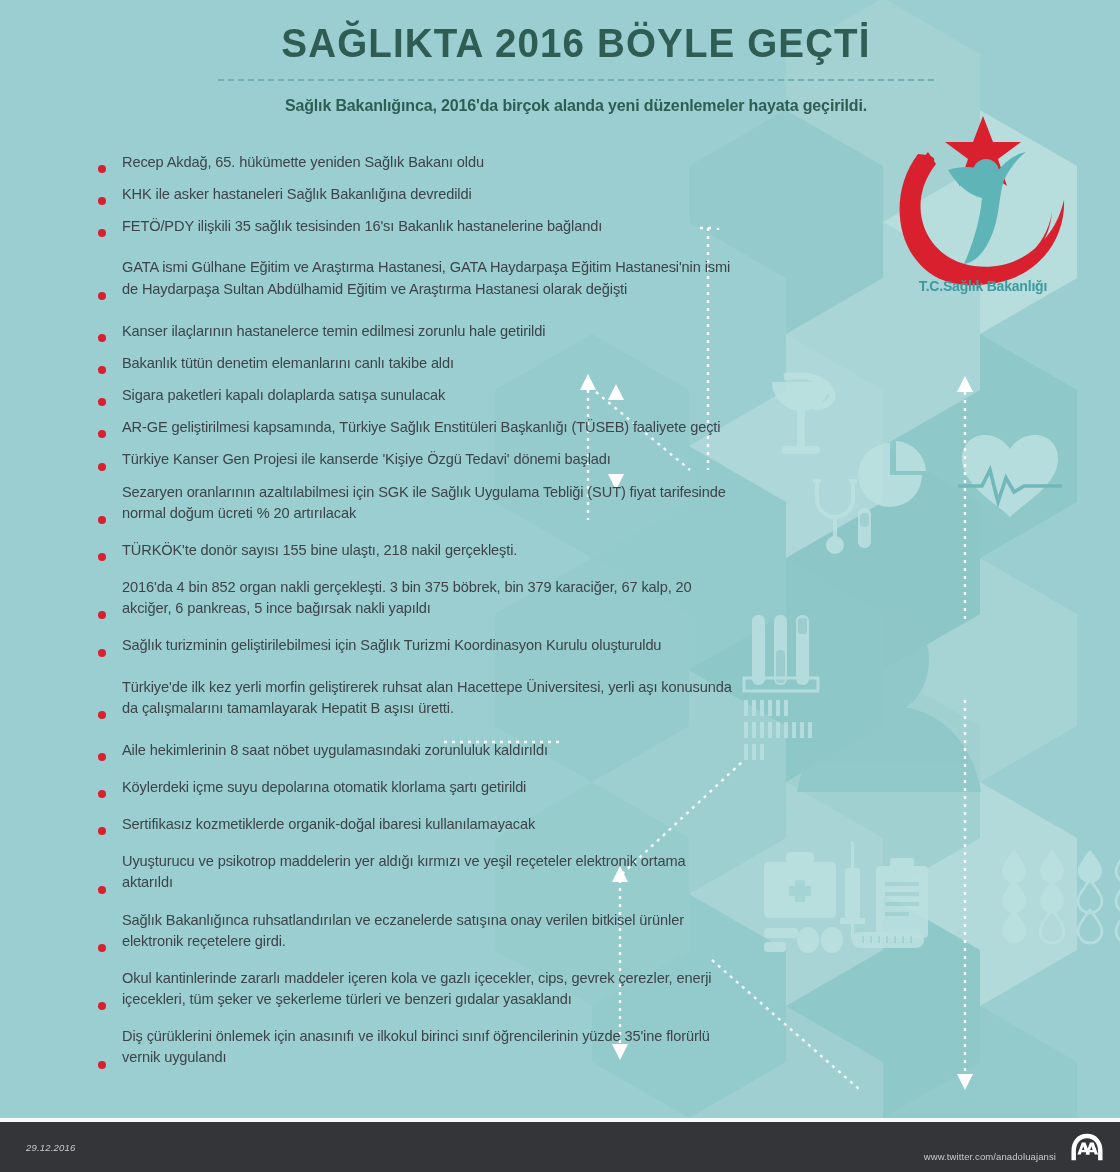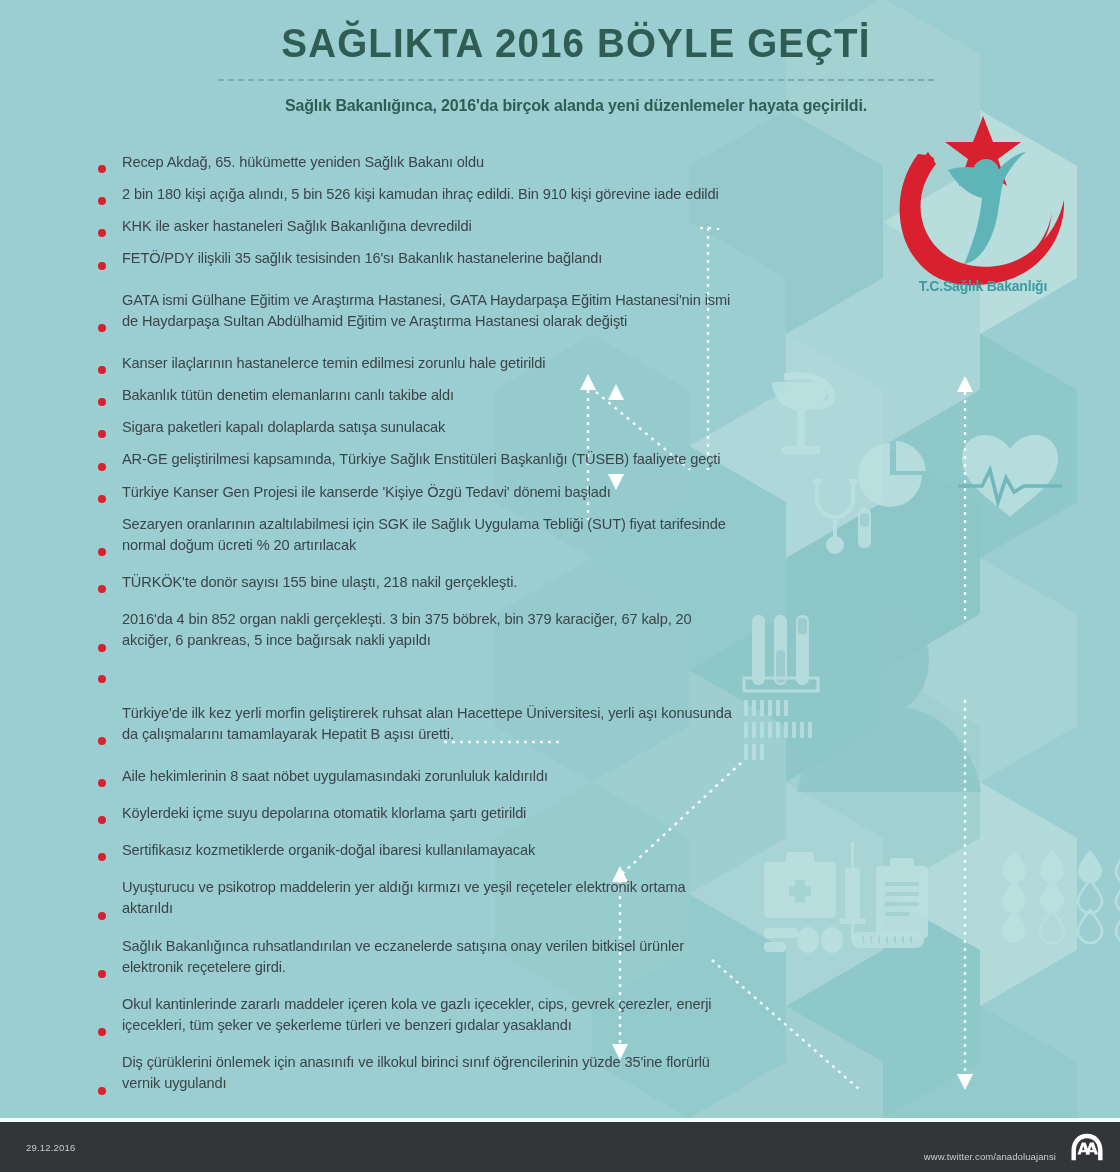--- a/index.html
+++ b/index.html
@@ -108,20 +108,21 @@
     z-index: 20;
     display: flex;
     align-items: center;
   }
   .footer-date {
     position: absolute;
     left: 26px;
     font-size: 9.5px;
     color: #C9CBCC;
     letter-spacing: 0.2px;
+    font-style: italic;
   }
   .footer-right {
     position: absolute;
     right: 16px;
     display: flex;
     align-items: flex-end;
     gap: 14px;
   }
   .footer-url {
     font-size: 9.5px;
@@ -375,24 +376,20 @@
     <div class="subtitle">Sağlık Bakanlığınca, 2016'da birçok alanda yeni düzenlemeler hayata geçirildi.</div>
   </div>
 
   <div class="bullet-list">
     <div class="bullet-item">
       <span class="bullet-dot"></span>
       <span class="bullet-text">Recep Akdağ, 65. hükümette yeniden Sağlık Bakanı oldu</span>
     </div>
     <div class="bullet-item">
       <span class="bullet-dot"></span>
-      <span class="bullet-text">2 bin 180 kişi açığa alındı, 5 bin 526 kişi kamudan ihraç edildi. Bin 910 kişi görevine iade edildi</span>
-    </div>
-    <div class="bullet-item">
-      <span class="bullet-dot"></span>
       <span class="bullet-text">KHK ile asker hastaneleri Sağlık Bakanlığına devredildi</span>
     </div>
     <div class="bullet-item">
       <span class="bullet-dot"></span>
       <span class="bullet-text">FETÖ/PDY ilişkili 35 sağlık tesisinden 16'sı Bakanlık hastanelerine bağlandı</span>
     </div>
     <div class="bullet-item gap-lg">
       <span class="bullet-dot"></span>
       <span class="bullet-text">GATA ismi Gülhane Eğitim ve Araştırma Hastanesi, GATA Haydarpaşa Eğitim Hastanesi'nin ismi de Haydarpaşa Sultan Abdülhamid Eğitim ve Araştırma Hastanesi olarak değişti</span>
     </div>
@@ -423,20 +420,21 @@
     <div class="bullet-item gap-md">
       <span class="bullet-dot"></span>
       <span class="bullet-text">TÜRKÖK'te donör sayısı 155 bine ulaştı, 218 nakil gerçekleşti.</span>
     </div>
     <div class="bullet-item gap-md">
       <span class="bullet-dot"></span>
       <span class="bullet-text">2016'da 4 bin 852 organ nakli gerçekleşti. 3 bin 375 böbrek, bin 379 karaciğer, 67 kalp, 20 akciğer, 6 pankreas, 5 ince bağırsak nakli yapıldı</span>
     </div>
     <div class="bullet-item gap-md">
       <span class="bullet-dot"></span>
+      <span class="bullet-text">Sağlık turizminin geliştirilebilmesi için Sağlık Turizmi Koordinasyon Kurulu oluşturuldu</span>
     </div>
     <div class="bullet-item gap-lg dot-mid">
       <span class="bullet-dot"></span>
       <span class="bullet-text">Türkiye'de ilk kez yerli morfin geliştirerek ruhsat alan Hacettepe Üniversitesi, yerli aşı konusunda da çalışmalarını tamamlayarak Hepatit B aşısı üretti.</span>
     </div>
     <div class="bullet-item gap-md">
       <span class="bullet-dot"></span>
       <span class="bullet-text">Aile hekimlerinin 8 saat nöbet uygulamasındaki zorunluluk kaldırıldı</span>
     </div>
     <div class="bullet-item gap-md">

